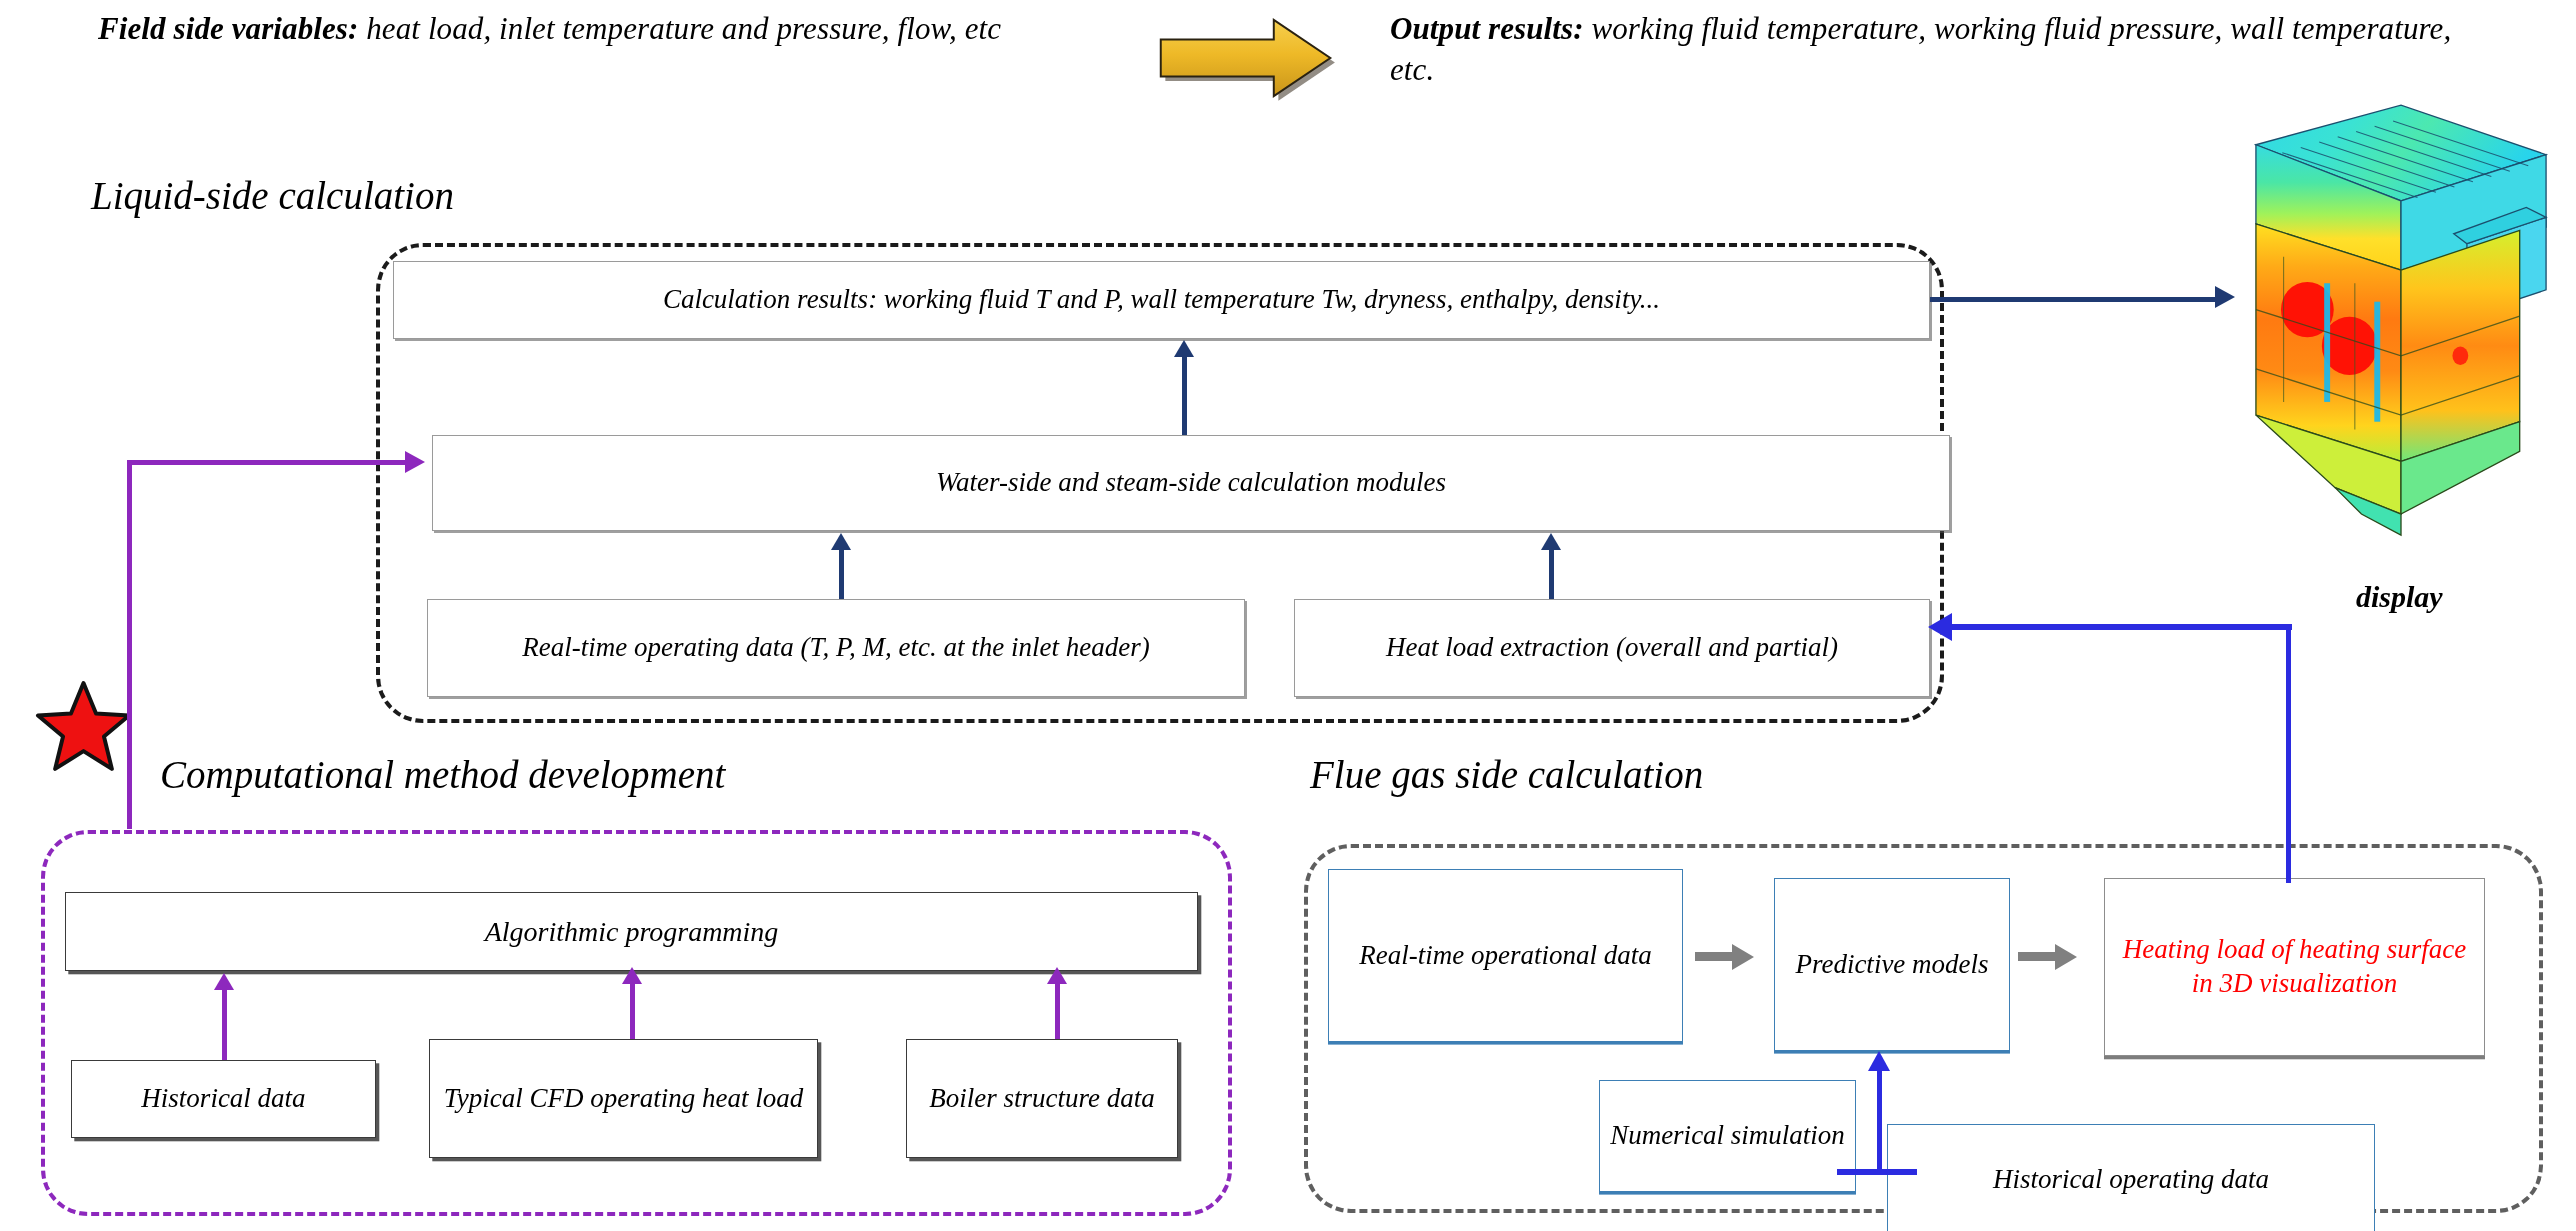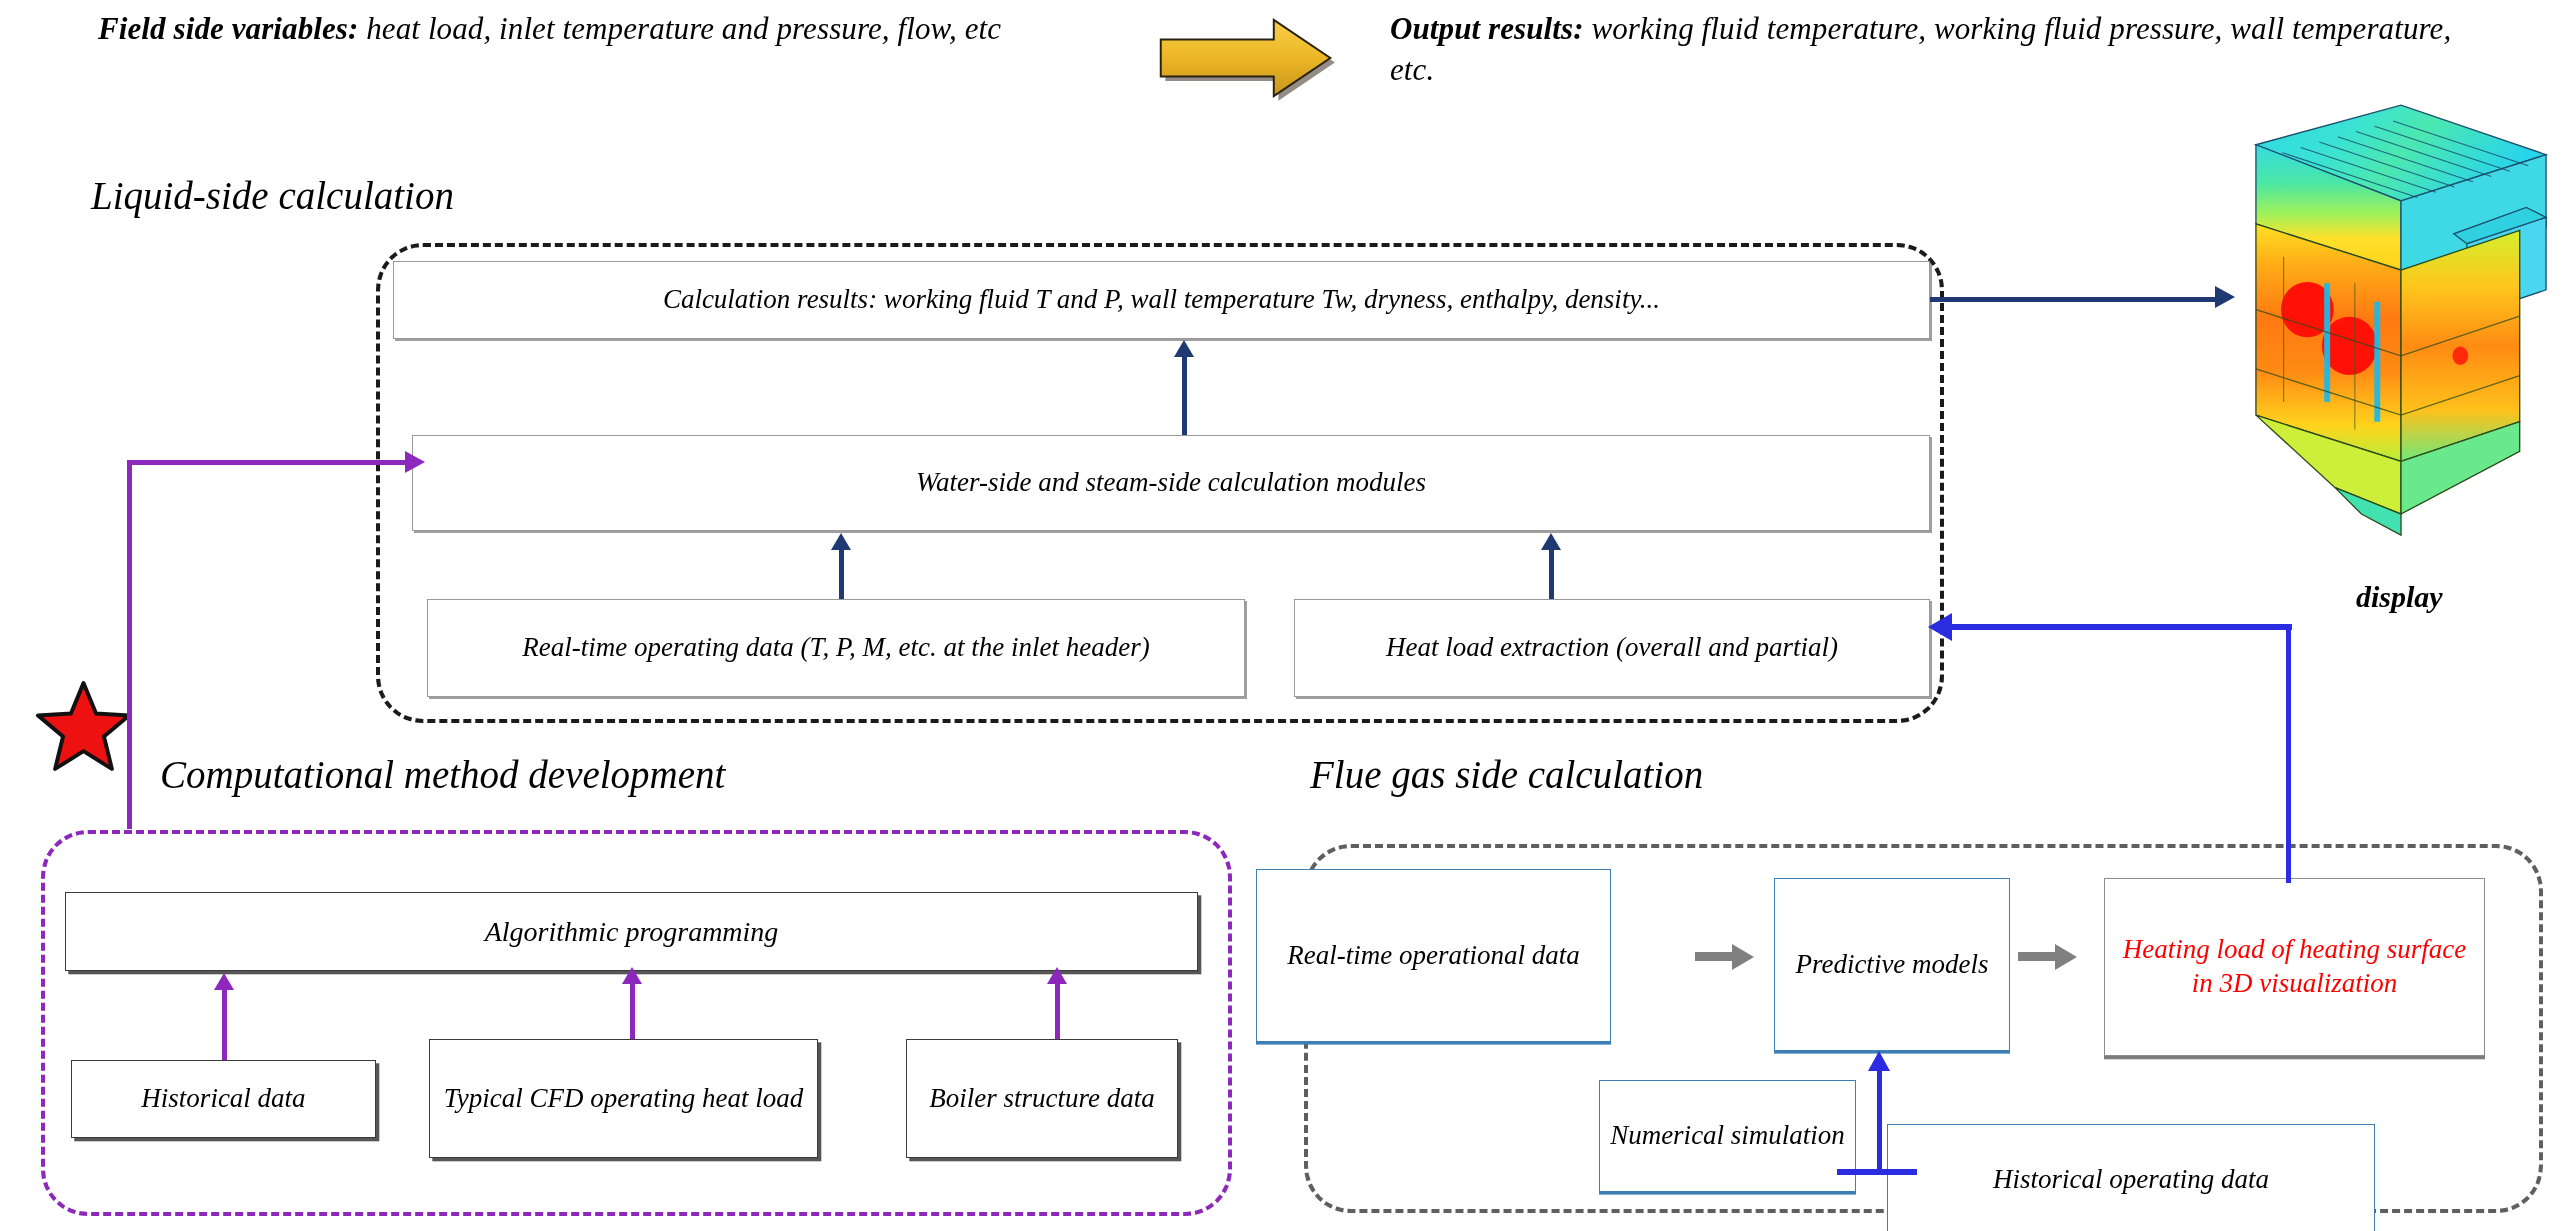--- a/index.html
+++ b/index.html
@@ -84,21 +84,21 @@
 
 <div class="abs dashbox dash-black" style="left:376px;top:243px;width:1568px;height:480px;"></div>
 
 <div class="abs box" style="left:393px;top:261px;width:1537px;height:78px;font-size:27px;">
   <span>Calculation results: working fluid T and P, wall temperature Tw, dryness, enthalpy, density...</span>
 </div>
 
 <div class="ln v-navy abs" style="left:1182px;top:356px;height:79px;"></div>
 <div class="tri tri-up-navy abs" style="left:1174px;top:340px;"></div>
 
-<div class="abs box" style="left:412px;top:435px;width:1518px;height:96px;font-size:27px;">
+<div class="abs box" style="left:432px;top:435px;width:1518px;height:96px;font-size:27px;">
   <span>Water-side and steam-side calculation modules</span>
 </div>
 
 <div class="ln v-navy abs" style="left:839px;top:549px;height:73px;"></div>
 <div class="tri tri-up-navy abs" style="left:831px;top:533px;"></div>
 
 <div class="ln v-navy abs" style="left:1549px;top:549px;height:73px;"></div>
 <div class="tri tri-up-navy abs" style="left:1541px;top:533px;"></div>
 
 <div class="abs box" style="left:427px;top:599px;width:818px;height:98px;font-size:27px;">
@@ -217,21 +217,21 @@
 </div>
 <div class="abs box box-dark" style="left:429px;top:1039px;width:389px;height:119px;font-size:27px;">
   <span>Typical CFD operating heat load</span>
 </div>
 <div class="abs box box-dark" style="left:906px;top:1039px;width:272px;height:119px;font-size:27px;">
   <span>Boiler structure data</span>
 </div>
 
 <div class="abs dashbox dash-gray" style="left:1304px;top:844px;width:1239px;height:369px;"></div>
 
-<div class="abs box box-blue" style="left:1256px;top:869px;width:355px;height:173px;font-size:27px;">
+<div class="abs box box-blue" style="left:1328px;top:869px;width:355px;height:173px;font-size:27px;">
   <span>Real-time operational data</span>
 </div>
 
 <div class="ln h-gray abs" style="left:1695px;top:952px;width:38px;"></div>
 <div class="tri tri-r-gray abs" style="left:1732px;top:944px;"></div>
 
 <div class="abs box box-blue" style="left:1774px;top:878px;width:236px;height:173px;font-size:27px;">
   <span>Predictive models</span>
 </div>
 

